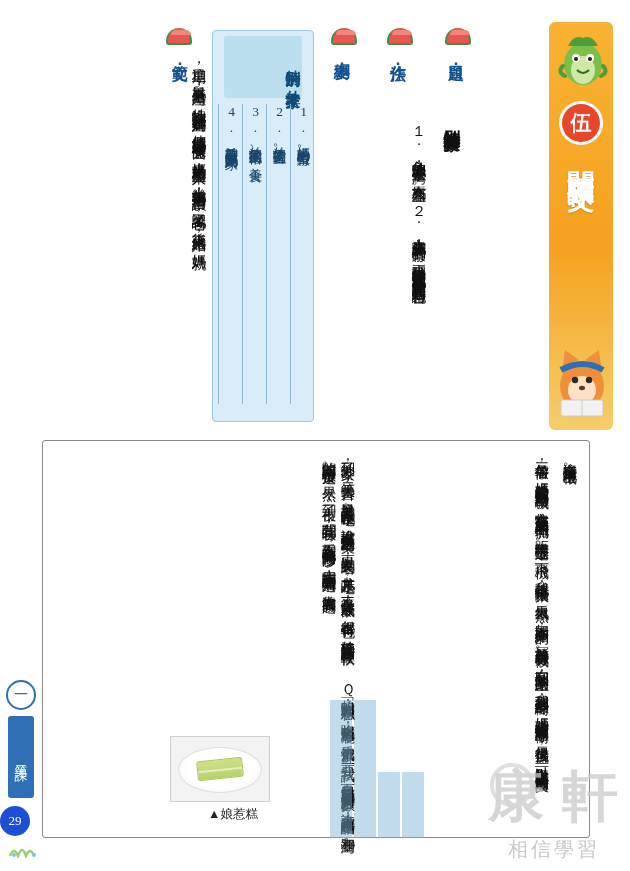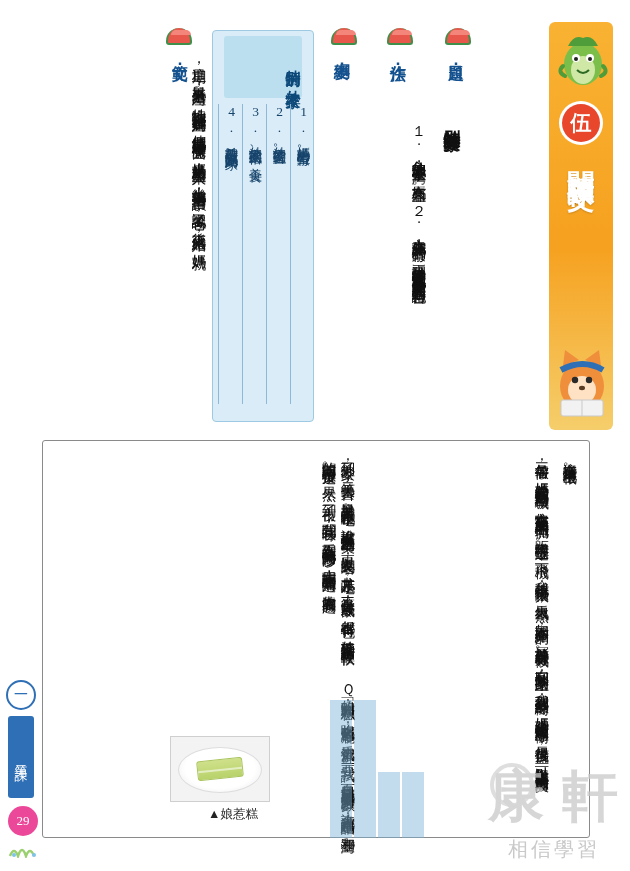--- a/index.html
+++ b/index.html
@@ -136,22 +136,22 @@
     display:flex; align-items:center; justify-content:center;
   }
   .lesson-tab .v{ letter-spacing:2px; }
   .lesson-circle{
     position:absolute; left:6px; top:680px; width:30px; height:30px;
     border-radius:50%; border:2px solid #2f6fb5; color:#2f6fb5;
     display:flex; align-items:center; justify-content:center;
     font-size:14px; background:#fff;
   }
   .pagenum{
-    position:absolute; left:8px; top:806px; width:30px; height:30px;
-    border-radius:50%; background:#ec4899; color:#fff;
+    position:absolute; left:0; top:806px; width:30px; height:30px;
+    border-radius:50%; background:#1d4ed8; color:#fff;
     display:flex; align-items:center; justify-content:center;
     font-size:13px;
   }
   .foot-deco{
     position:absolute; left:8px; top:842px; width:34px; height:16px;
   }
 
   
   .wm{
     position:absolute; right:10px; bottom:8px; text-align:center;

